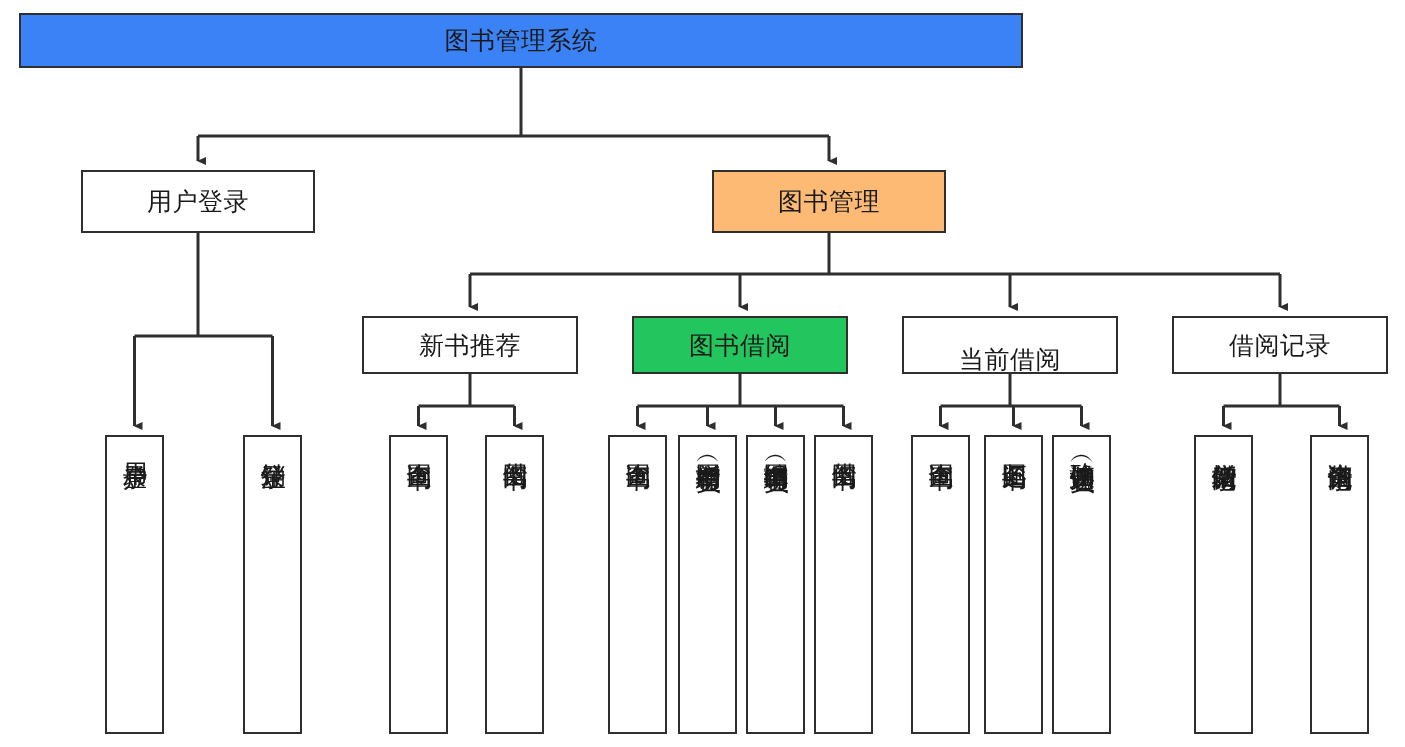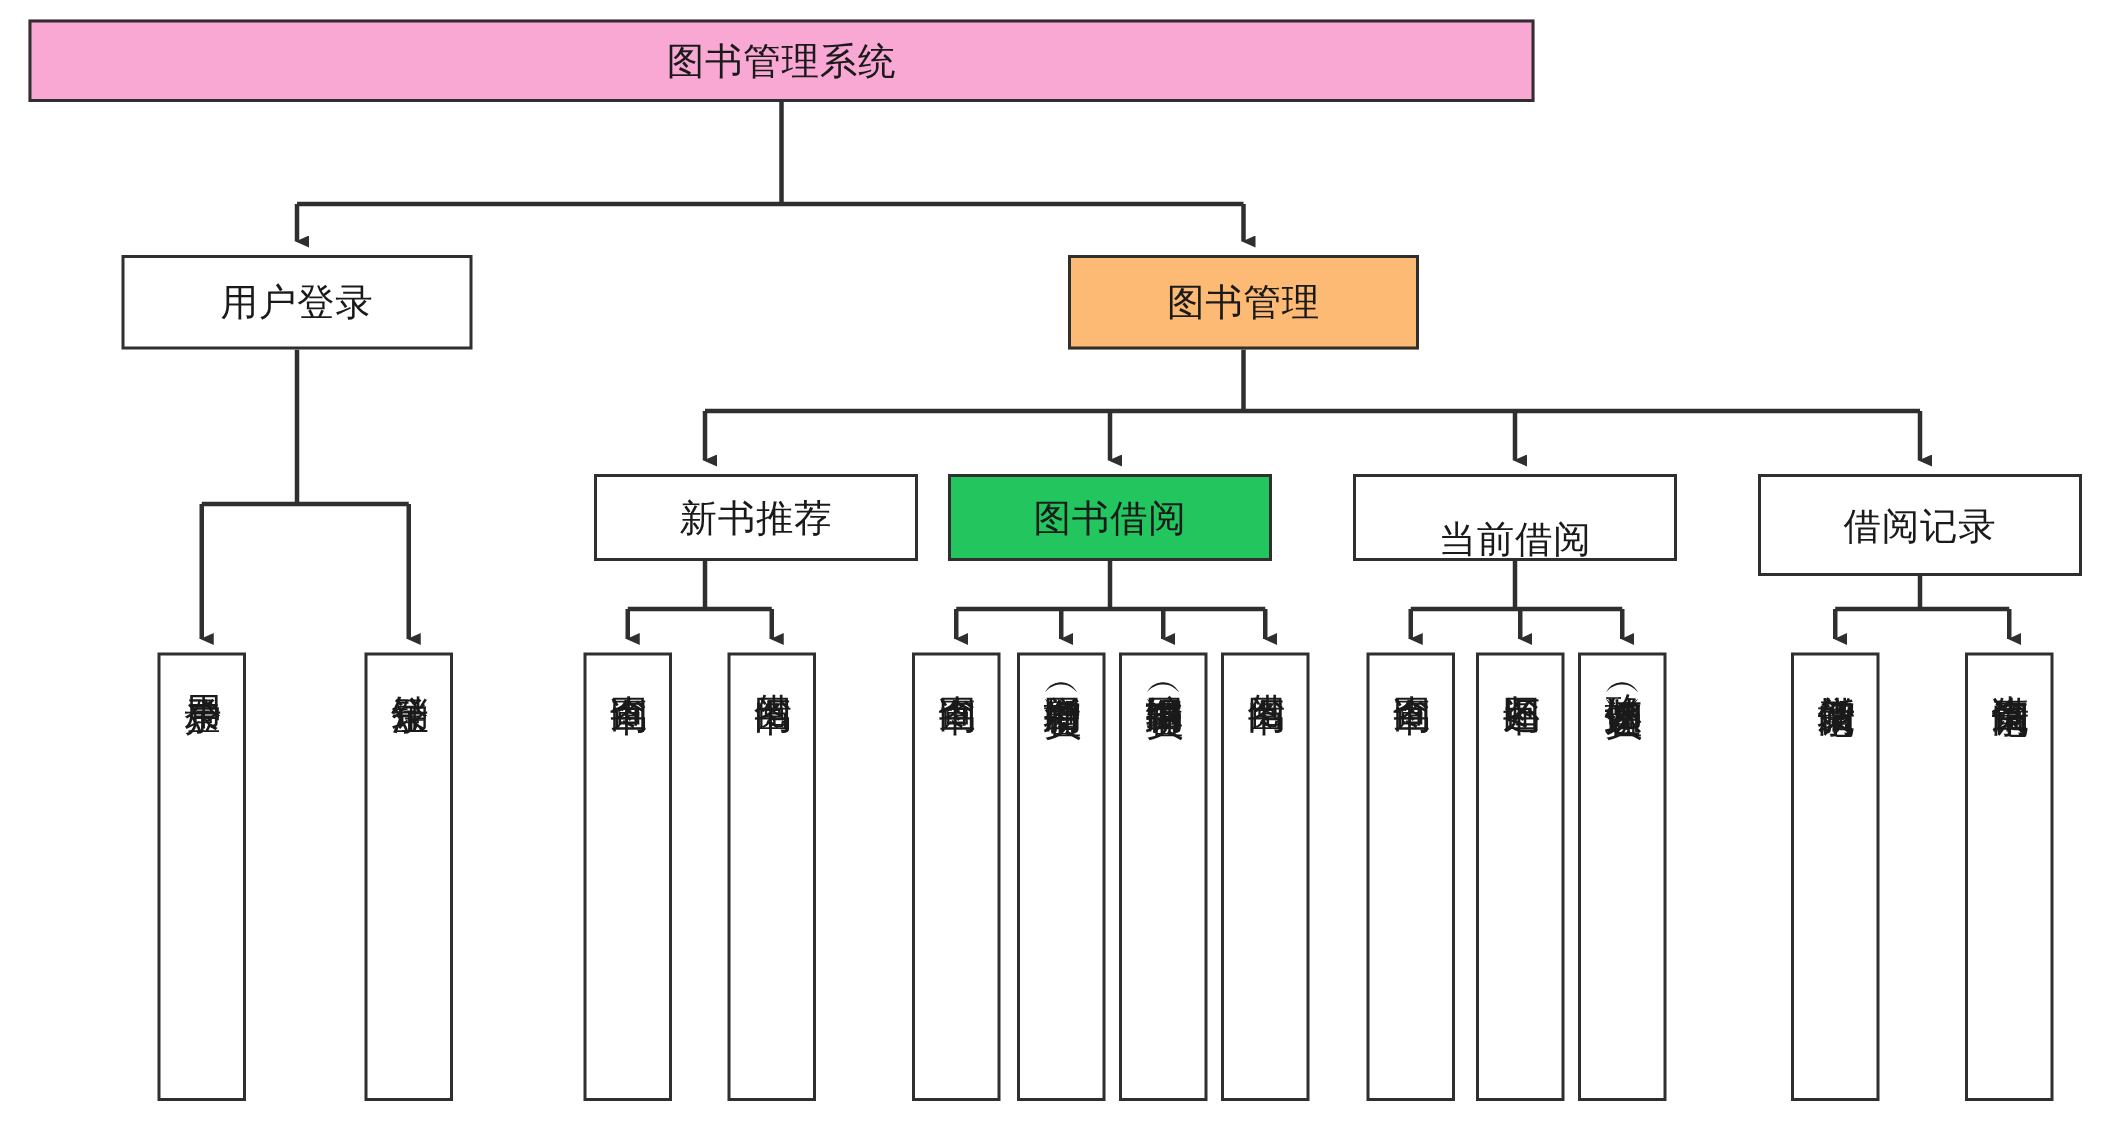--- a/index.html
+++ b/index.html
@@ -111,39 +111,39 @@
         <line x1="940.5" y1="406" x2="940.5" y2="426" stroke="#2f2f2f" stroke-width="3" marker-end="url(#arrowhead)"></line>
         <line x1="1013.5" y1="406" x2="1013.5" y2="426" stroke="#2f2f2f" stroke-width="3" marker-end="url(#arrowhead)"></line>
         <line x1="1081.5" y1="406" x2="1081.5" y2="426" stroke="#2f2f2f" stroke-width="3" marker-end="url(#arrowhead)"></line>
         <line x1="1280" y1="374" x2="1280" y2="406" stroke="#2f2f2f" stroke-width="3"></line>
         <line x1="1223.5" y1="406" x2="1339.5" y2="406" stroke="#2f2f2f" stroke-width="3"></line>
         <line x1="1223.5" y1="406" x2="1223.5" y2="426" stroke="#2f2f2f" stroke-width="3" marker-end="url(#arrowhead)"></line>
         <line x1="1339.5" y1="406" x2="1339.5" y2="426" stroke="#2f2f2f" stroke-width="3" marker-end="url(#arrowhead)"></line>
       </g>
   </svg>
   <div id="node-layer">
-      <div class="node horiz root" style="left: 19px; top: 13px; width: 1004px; height: 55px; border-color: rgb(47, 47, 47); background: #f9a8d4; color: rgb(26, 26, 26);">
+      <div class="node horiz root" style="left: 19px; top: 13px; width: 1004px; height: 55px; border-color: rgb(47, 47, 47); background: #3b82f6; color: rgb(26, 26, 26);">
         <span class="label">图书管理系统</span>
       </div>
       <div class="node horiz" style="left: 81px; top: 170px; width: 234px; height: 63px; border-color: rgb(47, 47, 47); background: rgb(255, 255, 255); color: rgb(26, 26, 26);">
         <span class="label">用户登录</span>
       </div>
       <div class="node horiz" style="left: 712px; top: 170px; width: 234px; height: 63px; border-color: rgb(47, 47, 47); background: #fdba74; color: rgb(26, 26, 26);">
         <span class="label">图书管理</span>
       </div>
-      <div class="node horiz" style="left: 362px; top: 316px; width: 216px; height: 58px; border-color: rgb(47, 47, 47); background: rgb(255, 255, 255); color: rgb(26, 26, 26); margin-left: 34px;">
+      <div class="node horiz" style="left: 362px; top: 316px; width: 216px; height: 58px; border-color: rgb(47, 47, 47); background: rgb(255, 255, 255); color: rgb(26, 26, 26);">
         <span class="label">新书推荐</span>
       </div>
       <div class="node horiz" style="left: 632px; top: 316px; width: 216px; height: 58px; border-color: rgb(47, 47, 47); background: #22c55e; color: rgb(26, 26, 26);">
         <span class="label">图书借阅</span>
       </div>
       <div class="node horiz" style="left: 902px; top: 316px; width: 216px; height: 58px; border-color: rgb(47, 47, 47); background: rgb(255, 255, 255); color: rgb(26, 26, 26); align-items: flex-end;">
         <span class="label">当前借阅</span>
       </div>
-      <div class="node horiz" style="left: 1172px; top: 316px; width: 216px; height: 68px; border-color: rgb(47, 47, 47); background: rgb(255, 255, 255); color: rgb(26, 26, 26);">
+      <div class="node horiz" style="left: 1172px; top: 316px; width: 216px; height: 58px; border-color: rgb(47, 47, 47); background: rgb(255, 255, 255); color: rgb(26, 26, 26);">
         <span class="label">借阅记录</span>
       </div>
       <div class="node vert" style="left: 105px; top: 435px; width: 59px; height: 299px; border-color: rgb(47, 47, 47); background: rgb(255, 255, 255); color: rgb(26, 26, 26);">
         <span class="label">用户登录</span>
       </div>
       <div class="node vert" style="left: 243px; top: 435px; width: 59px; height: 299px; border-color: rgb(47, 47, 47); background: rgb(255, 255, 255); color: rgb(26, 26, 26);">
         <span class="label">注销登录</span>
       </div>
       <div class="node vert" style="left: 389px; top: 435px; width: 59px; height: 299px; border-color: rgb(47, 47, 47); background: rgb(255, 255, 255); color: rgb(26, 26, 26);">
         <span class="label">查询图书</span>

